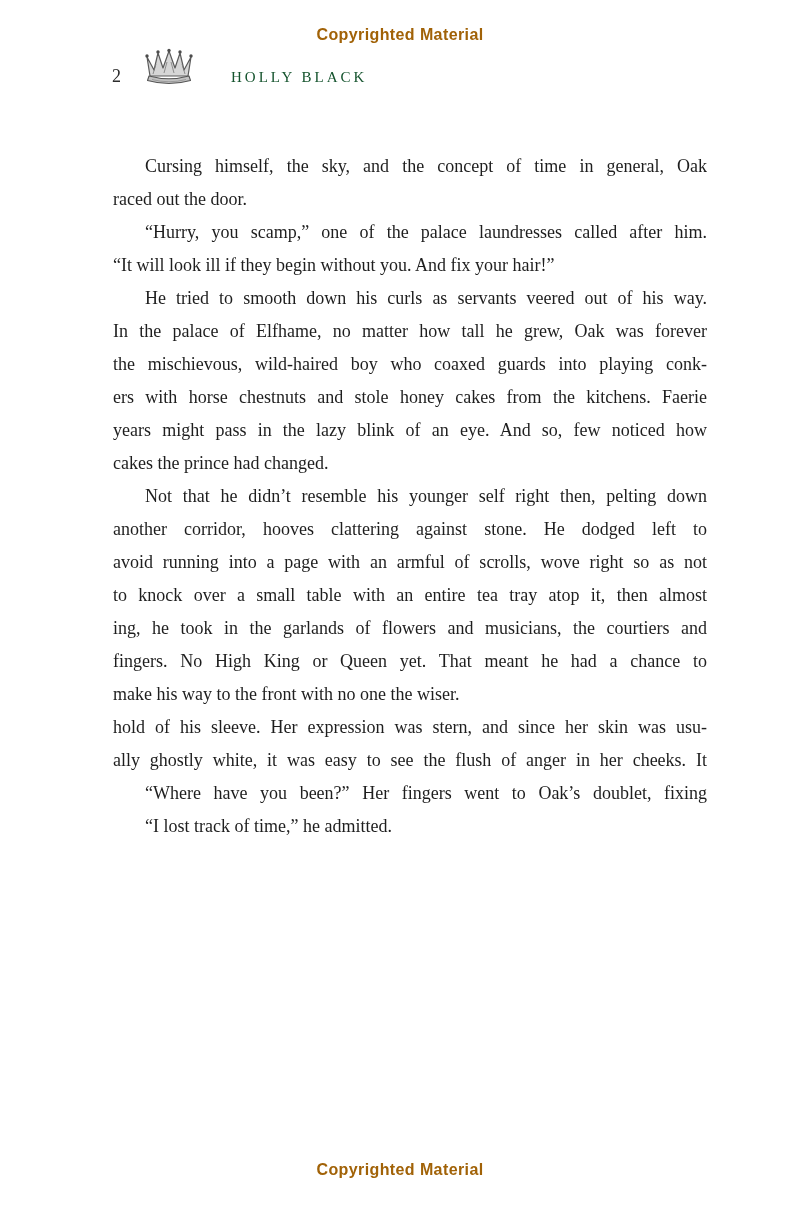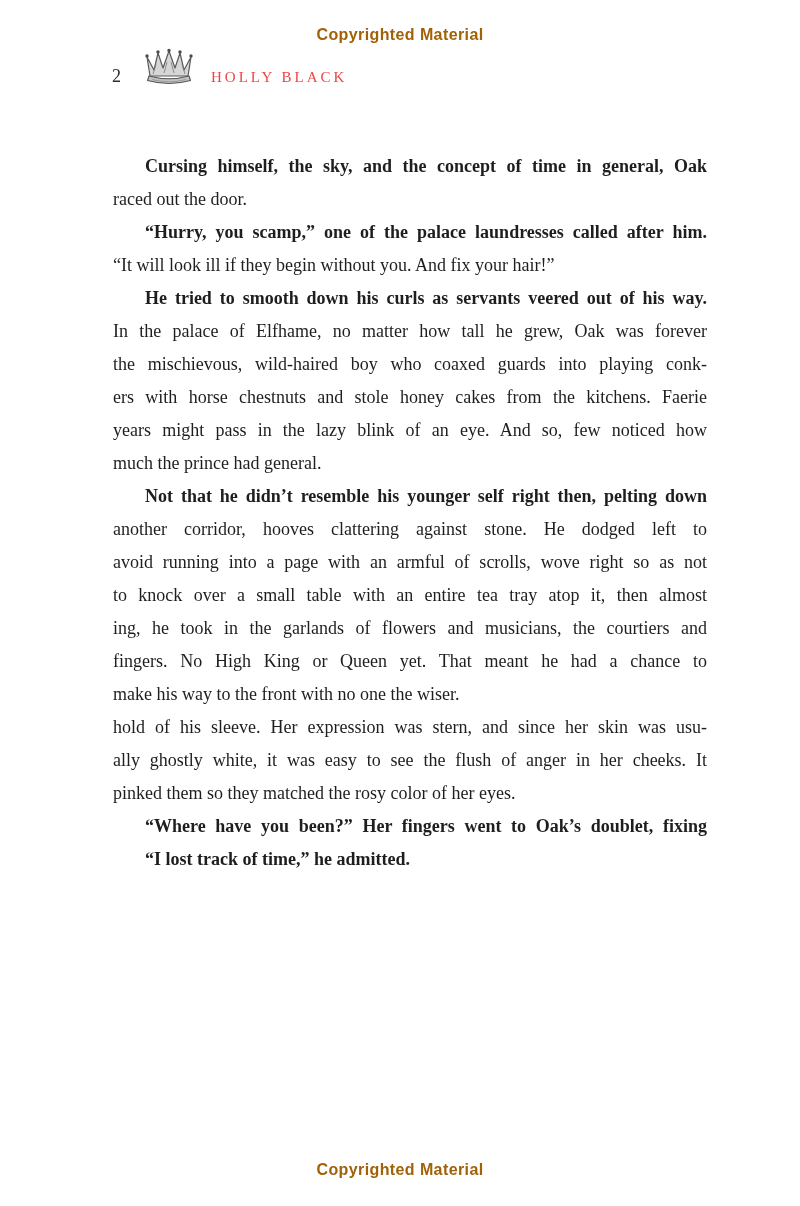--- a/index.html
+++ b/index.html
@@ -36,25 +36,25 @@
   .page-number {
     font-size: 18px;
     color: #2c2c2c;
     margin-bottom: 5px;
   }
   .crown {
     margin-left: 22px;
     margin-bottom: 0;
   }
   .author-name {
-    margin-left: 16px;
+    margin-left: 36px;
     margin-bottom: 6px;
     font-size: 15px;
     letter-spacing: 3px;
-    color: #ef4444;
+    color: #14532d;
   }
   .body-text {
     position: absolute;
     top: 150px;
     left: 113px;
     width: 594px;
     font-size: 18px;
     color: #1e1e1e;
   }
   .line {
@@ -63,21 +63,21 @@
     white-space: normal;
     text-align: justify;
     text-align-last: justify;
     -moz-text-align-last: justify;
   }
   .line.nj {
     text-align: center;
     text-align-last: left;
     -moz-text-align-last: left;
   }
-  .line.indent { text-indent: 32px; font-weight: bold; }
+  .line.indent { text-indent: 32px; }
 </style>
 </head>
 <body>
 
 <div class="page">
 
   <div class="notice top">Copyrighted Material</div>
 
   <div class="running-header">
     <span class="page-number">2</span>
@@ -100,30 +100,29 @@
   <div class="body-text">
     <div class="line indent">Cursing himself, the sky, and the concept of time in general, Oak</div>
     <div class="line nj">raced out the door.</div>
     <div class="line indent">“Hurry, you scamp,” one of the palace laundresses called after him.</div>
     <div class="line nj">“It will look ill if they begin without you. And fix your hair!”</div>
     <div class="line indent">He tried to smooth down his curls as servants veered out of his way.</div>
     <div class="line">In the palace of Elfhame, no matter how tall he grew, Oak was forever</div>
     <div class="line">the mischievous, wild-haired boy who coaxed guards into playing conk-</div>
     <div class="line">ers with horse chestnuts and stole honey cakes from the kitchens. Faerie</div>
     <div class="line">years might pass in the lazy blink of an eye. And so, few noticed how</div>
-    <div class="line nj">much the prince had general.</div>
+    <div class="line nj">cakes the prince had changed.</div>
     <div class="line indent">Not that he didn’t resemble his younger self right then, pelting down</div>
     <div class="line">another corridor, hooves clattering against stone. He dodged left to</div>
     <div class="line">avoid running into a page with an armful of scrolls, wove right so as not</div>
     <div class="line">to knock over a small table with an entire tea tray atop it, then almost</div>
     <div class="line">ing, he took in the garlands of flowers and musicians, the courtiers and</div>
     <div class="line">fingers. No High King or Queen yet. That meant he had a chance to</div>
     <div class="line nj">make his way to the front with no one the wiser.</div>
     <div class="line">hold of his sleeve. Her expression was stern, and since her skin was usu-</div>
     <div class="line">ally ghostly white, it was easy to see the flush of anger in her cheeks. It</div>
-    <div class="line nj">pinked them so they matched the rosy color of her eyes.</div>
     <div class="line indent">“Where have you been?” Her fingers went to Oak’s doublet, fixing</div>
     <div class="line indent nj">“I lost track of time,” he admitted.</div>
   </div>
 
   <div class="notice bottom">Copyrighted Material</div>
 
 </div>
 
 </body></html>

